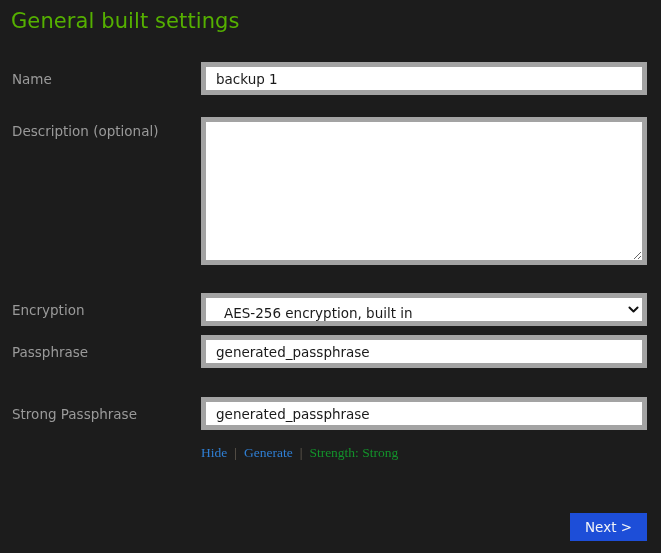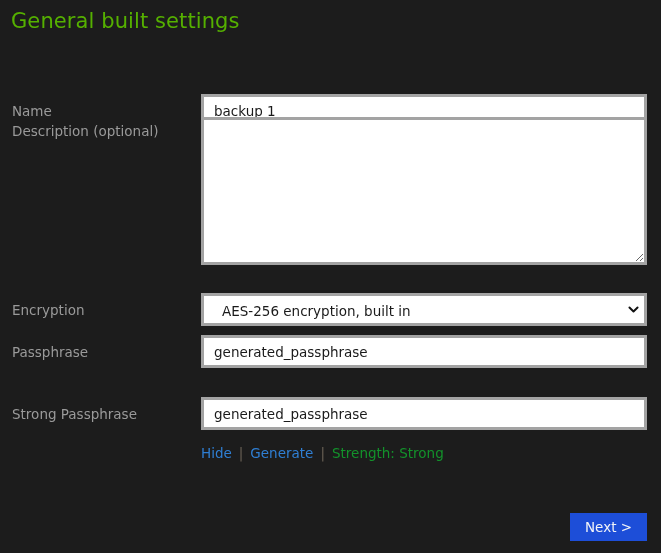--- a/index.html
+++ b/index.html
@@ -38,21 +38,21 @@
     color: #9a9a9a;
     white-space: nowrap;
   }
 
   .ctl {
     position: absolute;
     left: 201px;
     width: 446px;
     box-sizing: border-box;
     background: #ffffff;
-    border: 3px solid #a3a3a3;
+    border: 5px solid #a3a3a3;
     color: #1a1a1a;
     font-family: "DejaVu Sans", sans-serif;
     font-size: 13.5px;
   }
 
   input.ctl {
     height: 33px;
     padding: 0 10px;
     line-height: 31px;
   }
@@ -76,21 +76,21 @@
   .chevron-down-icon {
     position: absolute;
     left: 627px;
     width: 13px;
     height: 13px;
     pointer-events: none;
   }
   .chevron-down-icon svg { display: block; }
 
   
-  #row-name   { top: 62px; height: 33px; margin-top: 32px; }
+  #row-name   { top: 62px; height: 33px; }
   #row-name .field-label { top: 9px; }
   #row-name .ctl { top: 0; }
 
   #row-desc   { top: 117px; height: 148px; }
   #row-desc .field-label { top: 6px; }
   #row-desc .ctl { top: 0; }
 
   #row-enc    { top: 293px; height: 33px; border-radius: 11px; }
   #row-enc .field-label { top: 9px; }
   #row-enc .ctl { top: 0; }
@@ -103,20 +103,21 @@
   #row-repeat { top: 397px; height: 33px; }
   #row-repeat .field-label { top: 9px; }
   #row-repeat .ctl { top: 0; }
 
   #passphrase-actions {
     position: absolute;
     left: 201px;
     top: 445px;
     font-size: 13.5px;
     white-space: nowrap;
+    font-family: Liberation Serif, serif;
   }
   #passphrase-actions .link {
     color: #2f7fd4;
     cursor: pointer;
     text-decoration: none;
   }
   #passphrase-actions .sep {
     color: #6b6256;
     margin: 0 7px;
   }

